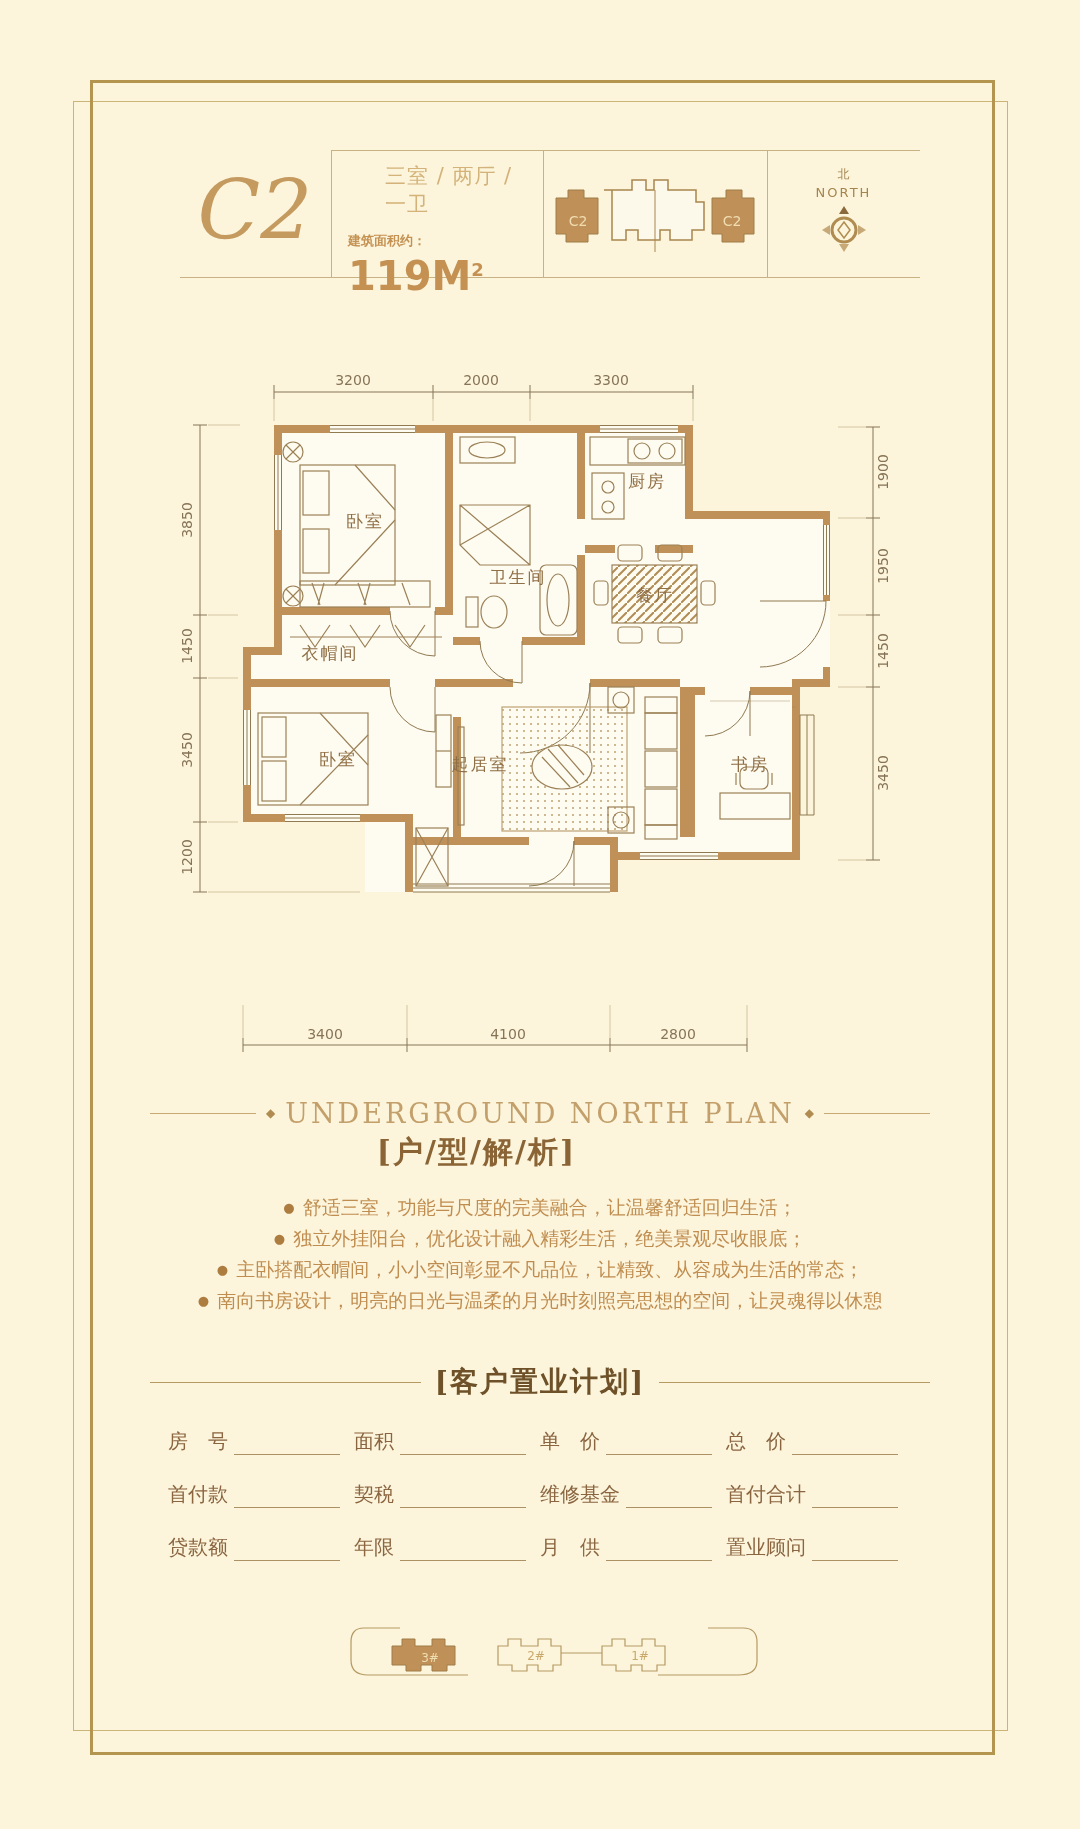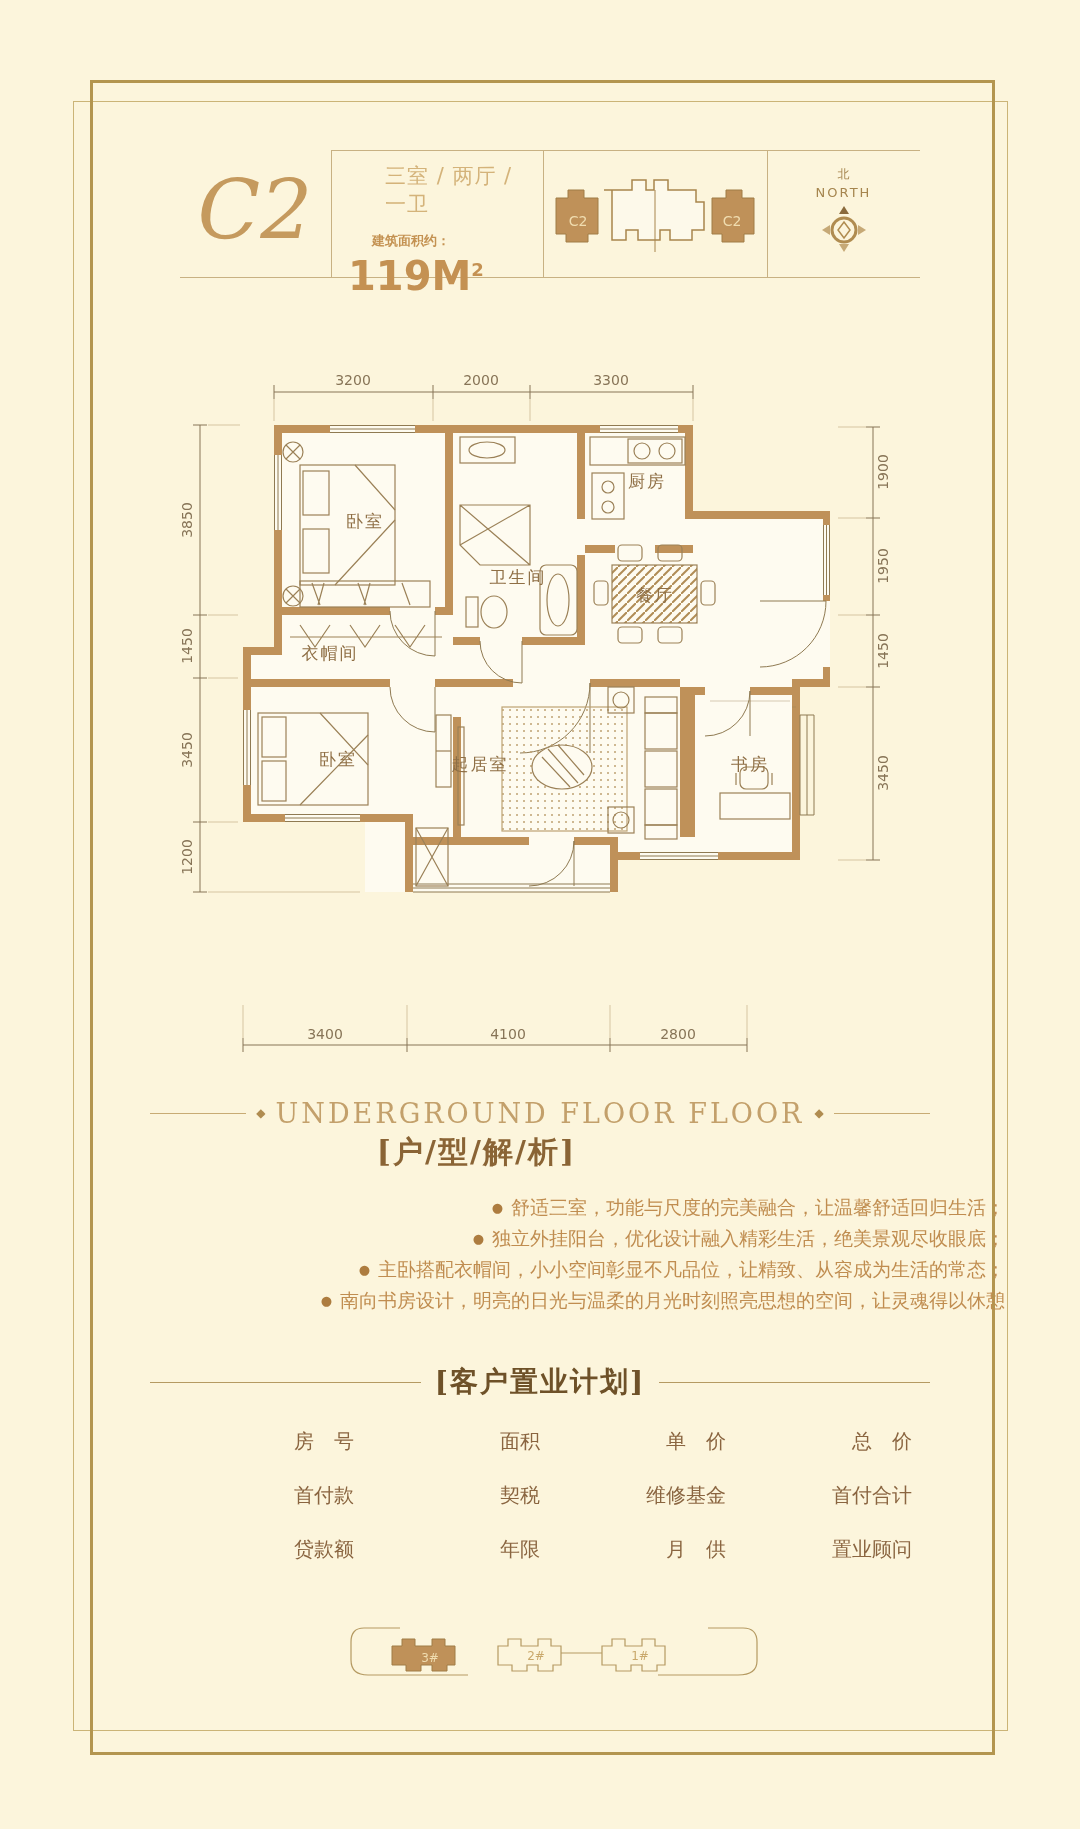--- a/index.html
+++ b/index.html
@@ -15,21 +15,21 @@
   
   .header{position:absolute;left:180px;top:150px;width:740px;height:157px;}
   .header .line-top{position:absolute;left:151px;top:0;right:0;height:1px;background:#c8b183;}
   .header .line-bottom{position:absolute;left:0;top:127px;right:0;height:1px;background:#c8b183;}
   .header .vline{position:absolute;top:0;width:1px;height:127px;background:#c8b183;}
   .cell-c2{position:absolute;left:0;top:6px;width:150px;text-align:center;
            font-family:"DejaVu Serif",serif;font-style:italic;font-size:82px;
            color:#c59a5e;line-height:110px;}
   .cell-specs{position:absolute;left:168px;top:12px;width:190px;}
   .spec-layout{font-size:21px;color:#d4b37a;letter-spacing:1px;margin-left:37px;}
-  .spec-area-label{font-size:13px;font-weight:bold;color:#c49252;margin-top:14px;margin-left:24px;}
+  .spec-area-label{font-size:13px;font-weight:bold;color:#c49252;margin-top:14px;}
   .spec-area-value{font-size:40px;font-weight:bold;color:#c49152;line-height:40px;}
   .spec-area-value sup{font-size:18px;}
   .cell-keyplan{position:absolute;left:368px;top:14px;width:214px;height:100px;}
   .cell-compass{position:absolute;left:587px;top:16px;width:153px;text-align:center;color:#a5854e;}
   .compass-cn{font-size:12px;}
   .compass-en{font-size:13px;letter-spacing:2px;margin-top:2px;}
 
   
   .plan{position:absolute;left:150px;top:315px;width:790px;height:770px;}
   svg text{font-family:"DejaVu Sans",sans-serif;}
@@ -38,33 +38,33 @@
 
   
   .an-title{position:absolute;left:150px;top:1096px;width:780px;height:34px;
             display:flex;align-items:center;color:#c3a06b;}
   .an-title .rule{flex:1;height:1px;background:#c8ab74;}
   .an-title .dia{font-size:12px;color:#b08c50;margin:0 10px;}
   .an-title .ttl{font-family:"DejaVu Serif",serif;font-size:27px;letter-spacing:3px;}
   .an-sub{position:absolute;left:0;top:1132px;width:953px;text-align:center;
           font-family:"DejaVu Serif",serif;font-size:30px;font-weight:bold;
           color:#8a6435;letter-spacing:2px;}
-  .bullets{position:absolute;left:75px;top:1192px;width:930px;text-align:right;}
+  .bullets{position:absolute;left:75px;top:1192px;width:930px;text-align:center;}
   .bullet-line{font-size:19px;color:#c08d50;line-height:30px;}
   .bullet-line .dot{color:#ad7c3f;font-size:13px;margin-right:8px;vertical-align:2px;}
 
   
   .pp-title{position:absolute;left:150px;top:1364px;width:780px;height:36px;
             display:flex;align-items:center;}
   .pp-title .rule{flex:1;height:1px;background:#b59a62;}
   .pp-title .ttl{font-family:"DejaVu Serif",serif;font-size:28px;font-weight:bold;
                  color:#6e5128;letter-spacing:2px;margin:12px 14px;}
   .pp-grid{position:absolute;left:168px;top:1428px;width:745px;}
   .pp-row{display:flex;margin-bottom:26px;}
-  .pp-field{width:186px;display:flex;align-items:flex-end;flex-direction:column;}
+  .pp-field{width:186px;display:flex;align-items:flex-end;}
   .pp-label{font-size:20px;color:#8a6540;white-space:pre;}
   .pp-line{flex:1;border-bottom:1px solid #ab9164;height:24px;margin-left:6px;margin-right:14px;}
 
   
   .siteplan{position:absolute;left:340px;top:1622px;width:430px;height:80px;}
 </style>
 </head>
 <body>
 
 <div class="frame-thin"></div>
@@ -302,21 +302,21 @@
     <text class="roomtxt" x="188" y="450">卧室</text>
     <text class="roomtxt" x="330" y="455">起居室</text>
     <text class="roomtxt" x="600" y="455">书房</text>
   </g>
 </svg>
 </div>
 
 <div class="an-title">
   <div class="rule"></div>
   <span class="dia">◆</span>
-  <span class="ttl">UNDERGROUND FLOOR FLOOR</span>
+  <span class="ttl">UNDERGROUND NORTH PLAN</span>
   <span class="dia">◆</span>
   <div class="rule"></div>
 </div>
 <div class="an-sub">[户/型/解/析]</div>
 
 <div class="bullets">
   <div class="bullet-line"><span class="dot">●</span><span>舒适三室，功能与尺度的完美融合，让温馨舒适回归生活；</span></div>
   <div class="bullet-line"><span class="dot">●</span><span>独立外挂阳台，优化设计融入精彩生活，绝美景观尽收眼底；</span></div>
   <div class="bullet-line"><span class="dot">●</span><span>主卧搭配衣帽间，小小空间彰显不凡品位，让精致、从容成为生活的常态；</span></div>
   <div class="bullet-line"><span class="dot">●</span><span>南向书房设计，明亮的日光与温柔的月光时刻照亮思想的空间，让灵魂得以休憩</span></div>

